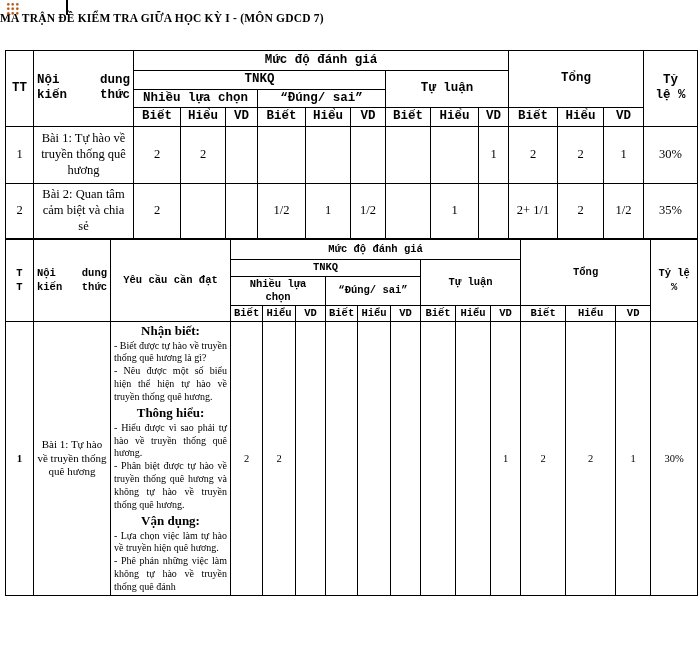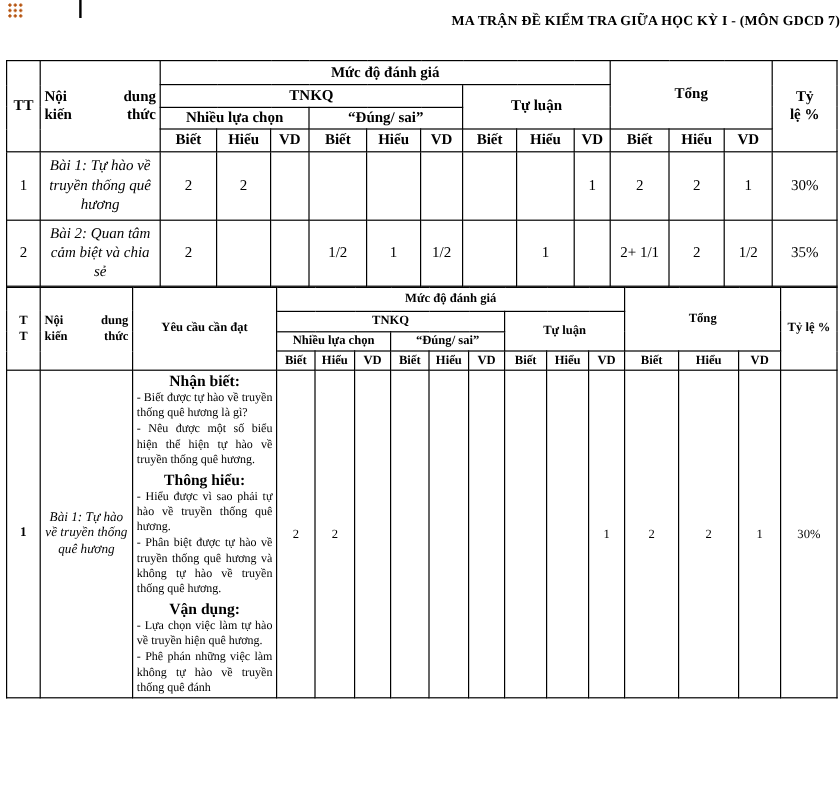--- a/index.html
+++ b/index.html
@@ -6,39 +6,39 @@
   html, body { width:700px; height:658px; overflow:hidden; background:#fff; }
   body { font-family:"Liberation Serif","DejaVu Serif",serif; color:#000; position:relative; }
 
   .page { position:relative; width:700px; height:658px; padding-top:12px; }
 
   .dots-icon { position:absolute; left:6px; top:2px; width:14px; height:13px;
     background-image: radial-gradient(circle, #b4500a 1.1px, transparent 1.4px);
     background-size:4.5px 4.5px; }
   .caret { position:absolute; left:66px; top:0; width:2px; height:15px; background:#000; }
 
-  .doc-title { font-size:11.5px; font-weight:bold; text-align:right; letter-spacing:.2px; }
+  .doc-title { font-size:11.5px; font-weight:bold; text-align:left; letter-spacing:.2px; }
   .title2 { margin-top:21px; margin-bottom:13px; }
 
   table.tbl { border-collapse:collapse; table-layout:fixed; width:692px; margin-left:5px; }
   .tbl th, .tbl td { border:1px solid #000; overflow:hidden; vertical-align:middle; text-align:center; padding:1px 3px; }
-  .tbl th { font-weight:bold; }
+  .tbl th { font-weight:bold;font-family:Liberation Mono, monospace; }
 
   
   .matrix { margin-top:26px; }
   .matrix th, .matrix td { font-size:12.5px; line-height:1.25; }
   .matrix .hr1 { height:20px; } .matrix .hr2 { height:18px; }
   .matrix .hr3 { height:18px; } .matrix .hr4 { height:17px; }
   .matrix .dr1 { height:57px; } .matrix .dr2 { height:55px; }
 
   .just { white-space:pre-line; text-align:justify; text-align-last:justify; padding:2px 7px;margin-left:10px; }
   .pre  { white-space:pre-line; }
   .al   { text-align:left; padding-left:7px; }
   .cell-tt { text-align:left; vertical-align:top; padding:3px 0 0 6px; }
-  .cell-nd { text-align:left; padding:2px 4px;font-style:italic; }
+  .cell-nd { text-align:left; padding:2px 4px; }
 
   
   .spec th, .spec td { font-size:10.5px; line-height:1.25; }
   .spec .shr1 { height:20px; } .spec .shr2 { height:17px; }
   .spec .shr3 { height:16px; } .spec .shr4 { height:16px; }
   .spec .cell-tt { font-weight:bold; font-size:11px; }
   .spec .cell-nd { font-size:11px; }
 
   .yc { text-align:left; vertical-align:top; padding:2px 4px; }
   .yc-h { font-weight:bold; font-size:13px; margin-top:2px; }

